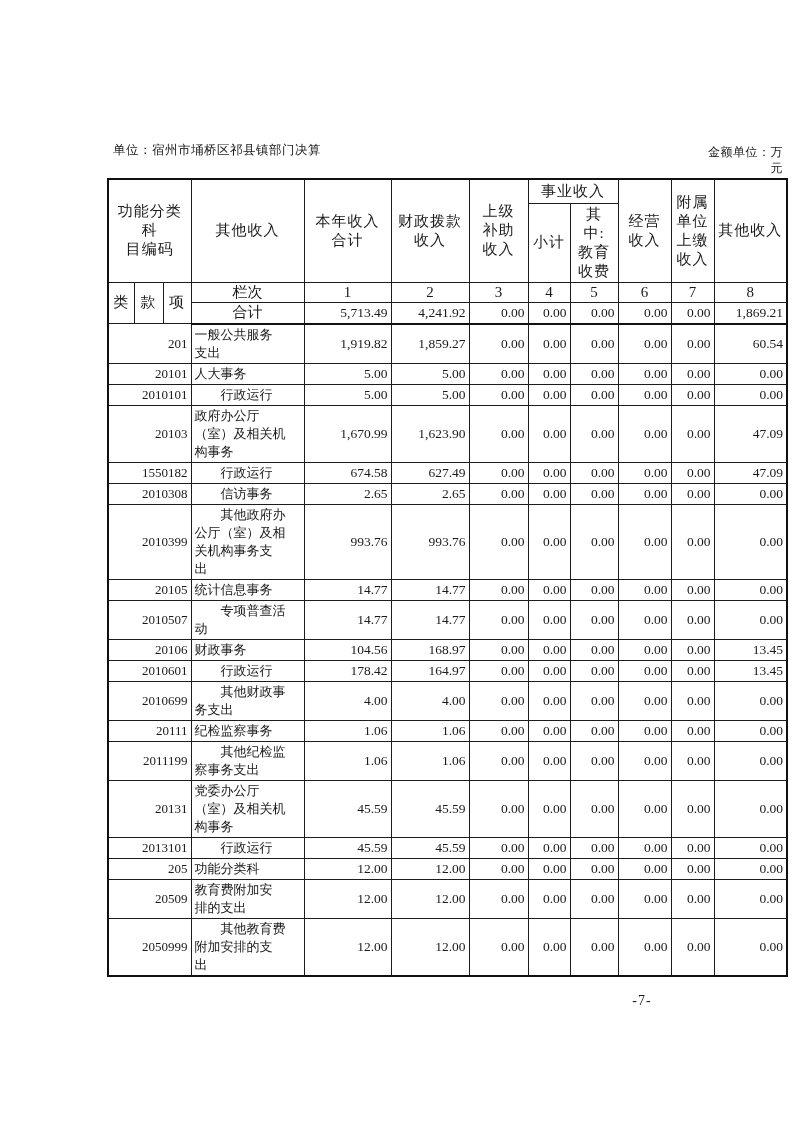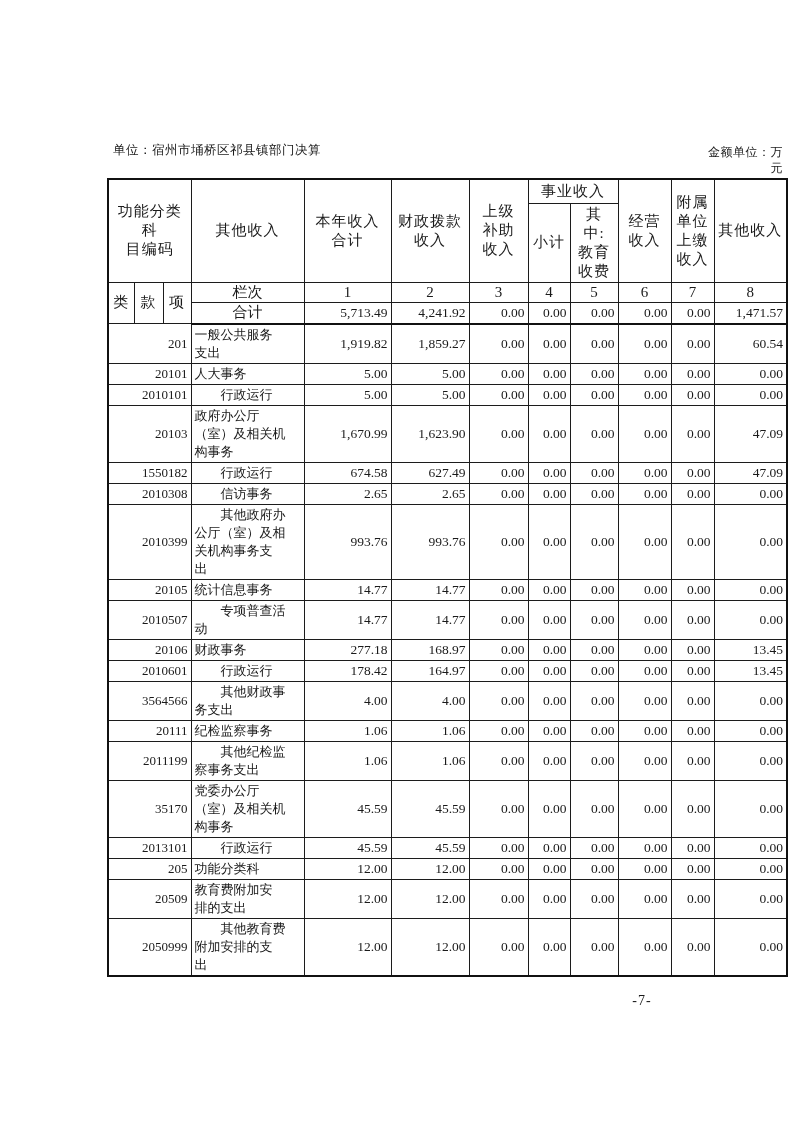--- a/index.html
+++ b/index.html
@@ -129,21 +129,21 @@
       </tr>
       <tr class="r4 bold">
         <td class="lanci">合计</td>
         <td class="num">5,713.49</td>
         <td class="num">4,241.92</td>
         <td class="num">0.00</td>
         <td class="num">0.00</td>
         <td class="num">0.00</td>
         <td class="num">0.00</td>
         <td class="num">0.00</td>
-        <td class="num">1,471.57</td>
+        <td class="num">1,869.21</td>
       </tr>
     <tr>
       <td class="code" colspan="3">201</td>
       <td class="name">一般公共服务
 支出</td>
       <td class="num">1,919.82</td>
       <td class="num">1,859.27</td>
       <td class="num">0.00</td>
       <td class="num">0.00</td>
       <td class="num">0.00</td>
@@ -249,21 +249,21 @@
       <td class="num">0.00</td>
       <td class="num">0.00</td>
       <td class="num">0.00</td>
       <td class="num">0.00</td>
       <td class="num">0.00</td>
       <td class="num">0.00</td>
     </tr>
         <tr>
       <td class="code" colspan="3">20106</td>
       <td class="name">财政事务</td>
-      <td class="num">277.18</td>
+      <td class="num">104.56</td>
       <td class="num">168.97</td>
       <td class="num">0.00</td>
       <td class="num">0.00</td>
       <td class="num">0.00</td>
       <td class="num">0.00</td>
       <td class="num">0.00</td>
       <td class="num">13.45</td>
     </tr>
         <tr>
       <td class="code" colspan="3">2010601</td>
@@ -271,21 +271,21 @@
       <td class="num">178.42</td>
       <td class="num">164.97</td>
       <td class="num">0.00</td>
       <td class="num">0.00</td>
       <td class="num">0.00</td>
       <td class="num">0.00</td>
       <td class="num">0.00</td>
       <td class="num">13.45</td>
     </tr>
         <tr>
-      <td class="code" colspan="3">3564566</td>
+      <td class="code" colspan="3">2010699</td>
       <td class="name">　　其他财政事
 务支出</td>
       <td class="num">4.00</td>
       <td class="num">4.00</td>
       <td class="num">0.00</td>
       <td class="num">0.00</td>
       <td class="num">0.00</td>
       <td class="num">0.00</td>
       <td class="num">0.00</td>
       <td class="num">0.00</td>
@@ -309,21 +309,21 @@
       <td class="num">1.06</td>
       <td class="num">1.06</td>
       <td class="num">0.00</td>
       <td class="num">0.00</td>
       <td class="num">0.00</td>
       <td class="num">0.00</td>
       <td class="num">0.00</td>
       <td class="num">0.00</td>
     </tr>
         <tr>
-      <td class="code" colspan="3">35170</td>
+      <td class="code" colspan="3">20131</td>
       <td class="name">党委办公厅
 （室）及相关机
 构事务</td>
       <td class="num">45.59</td>
       <td class="num">45.59</td>
       <td class="num">0.00</td>
       <td class="num">0.00</td>
       <td class="num">0.00</td>
       <td class="num">0.00</td>
       <td class="num">0.00</td>

